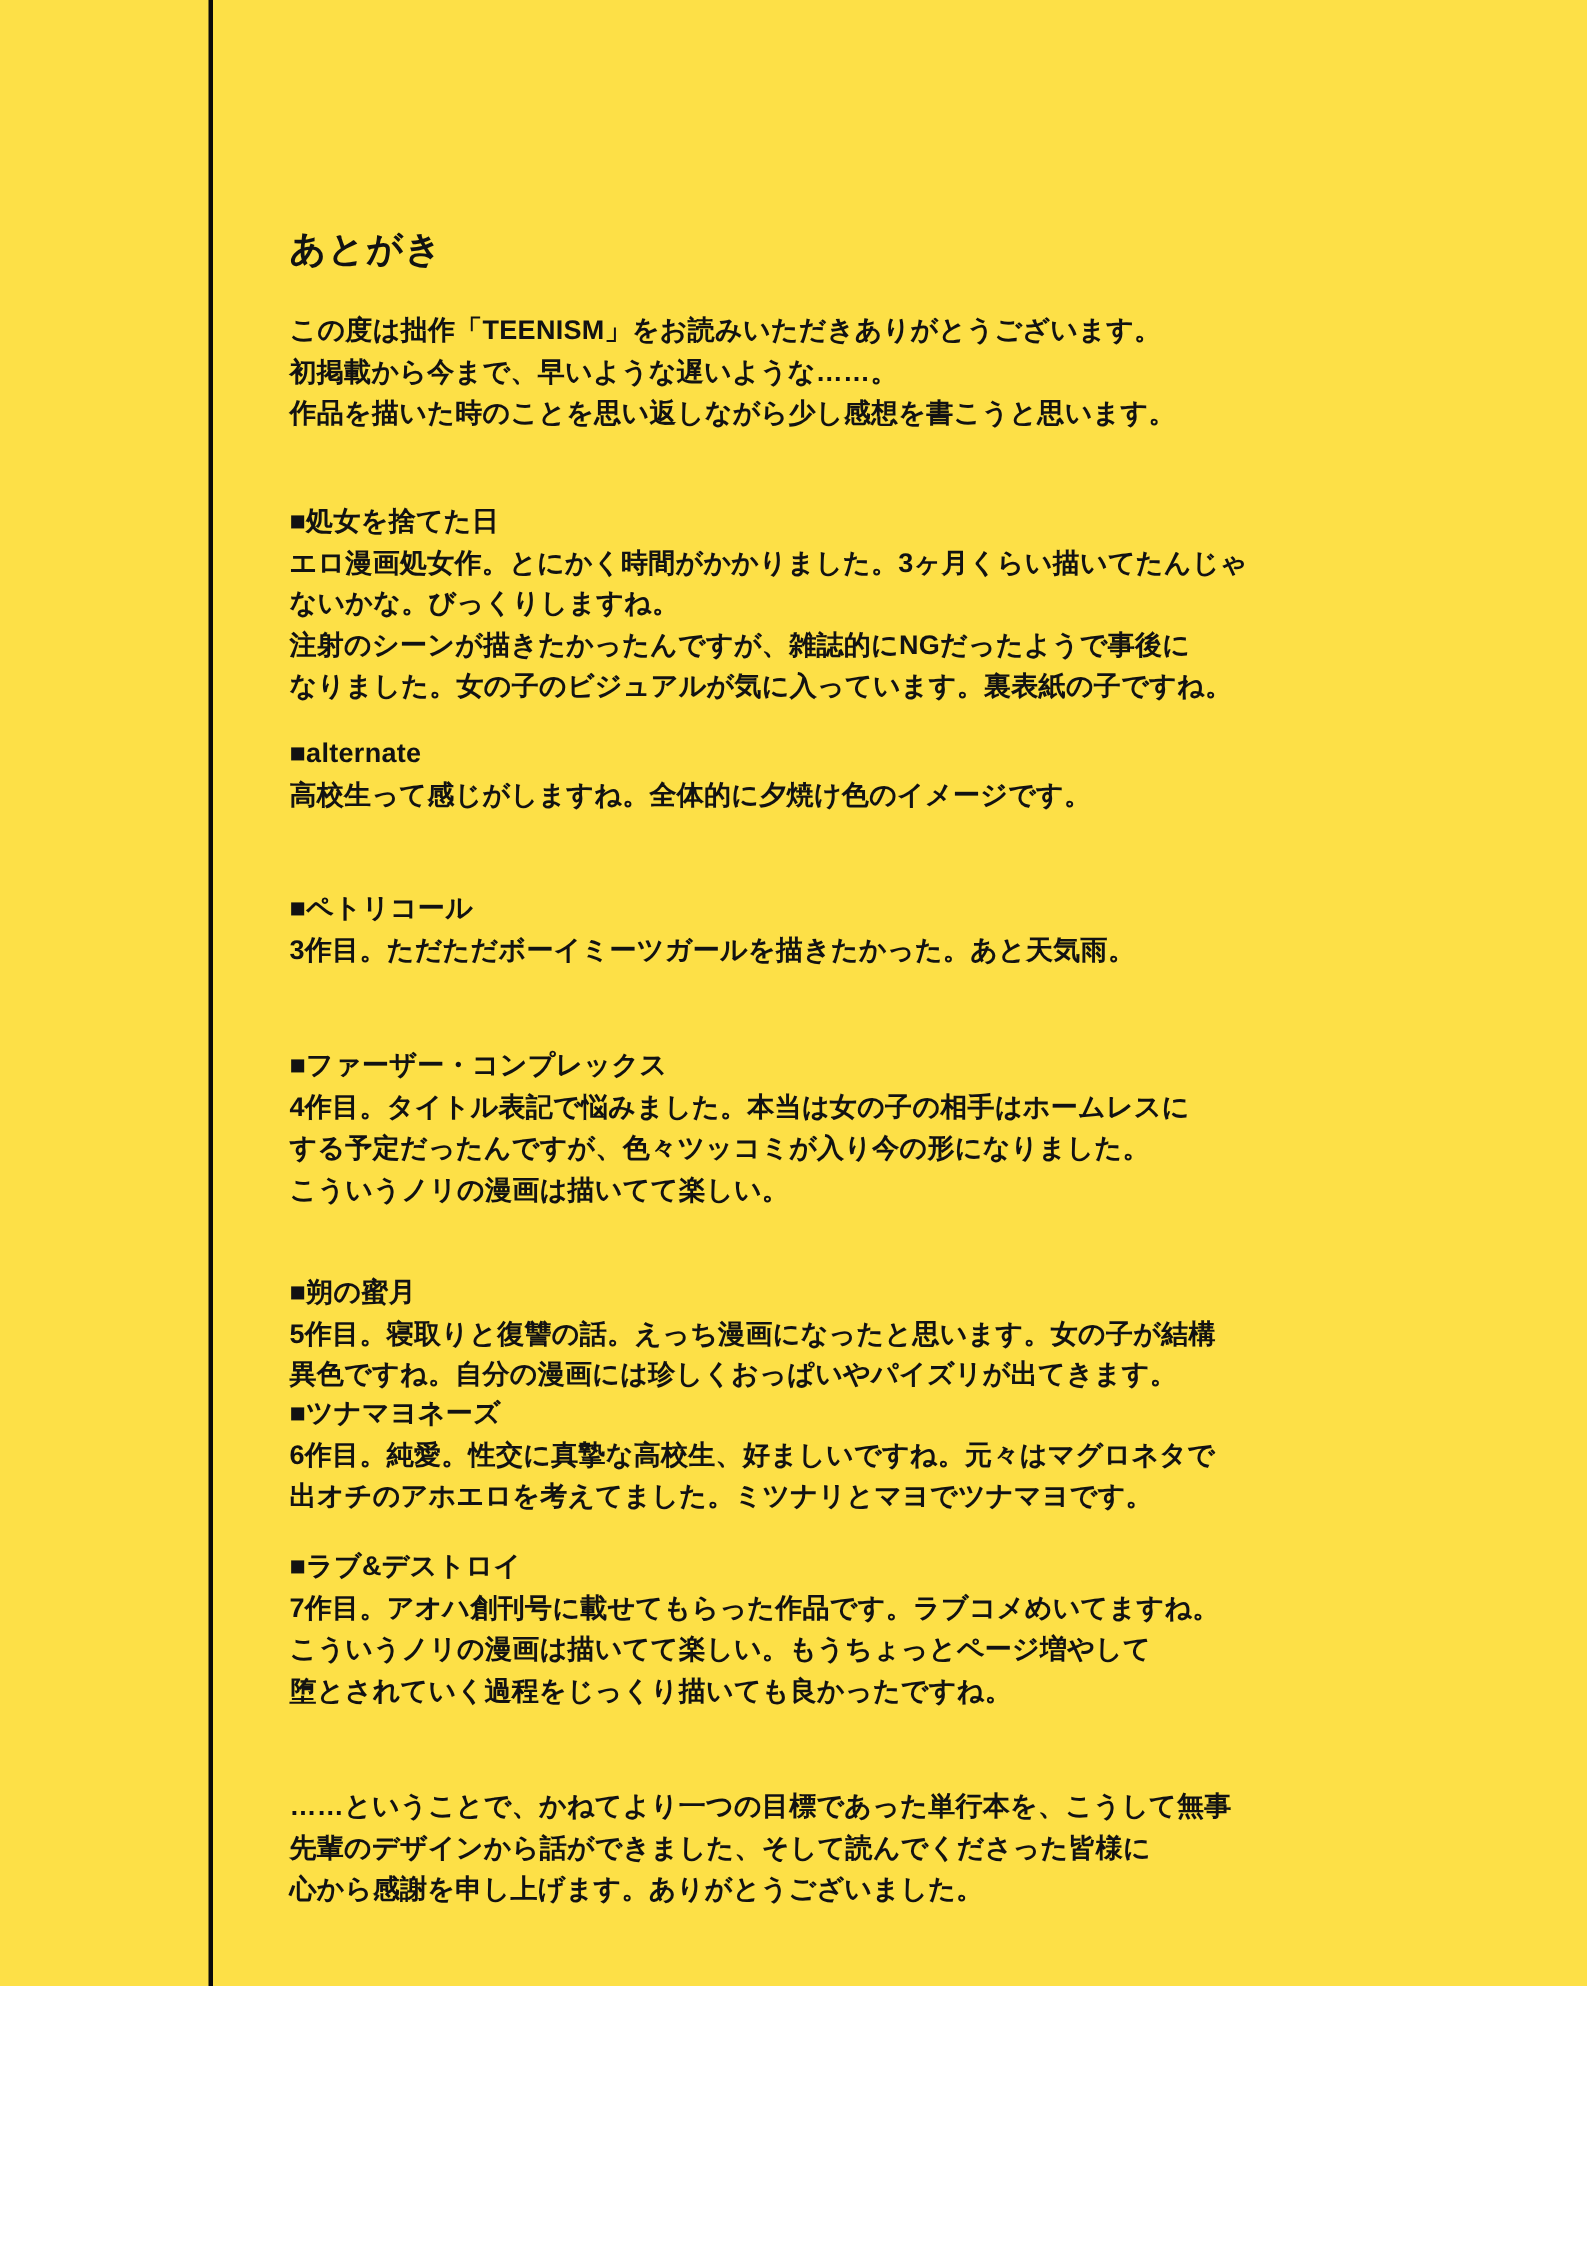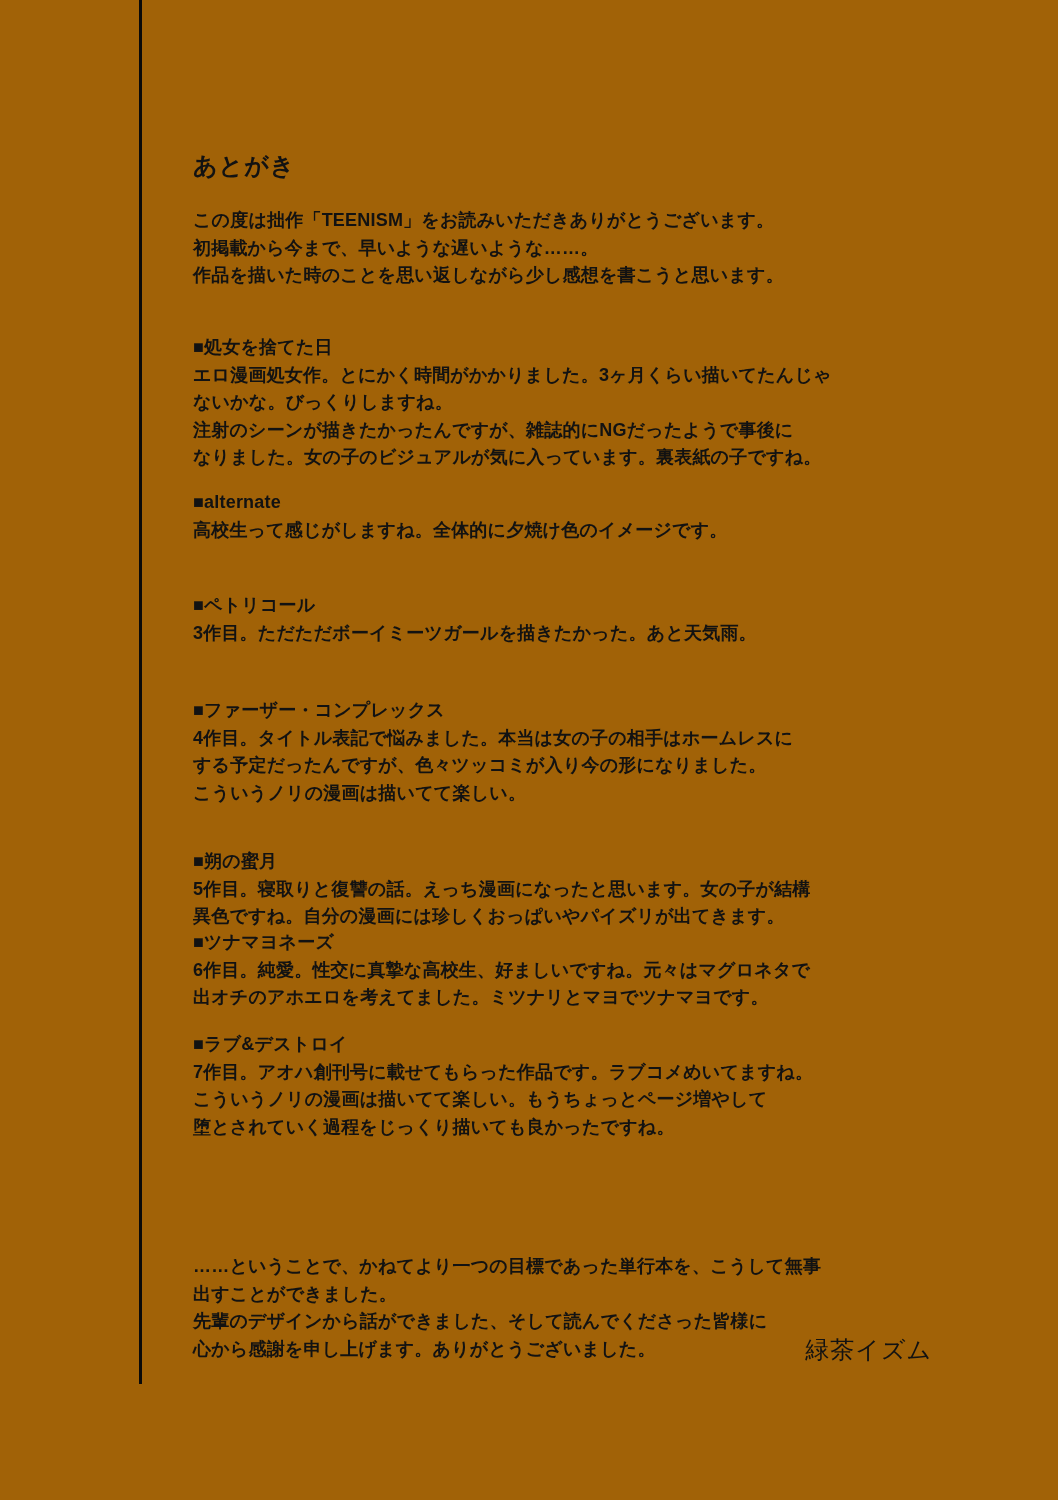--- a/index.html
+++ b/index.html
@@ -3,22 +3,22 @@
 <meta charset="utf-8">
 <style>
   html, body {
     margin: 0;
     padding: 0;
     background: #ffffff;
   }
   .page {
     position: relative;
     width: 1058px;
-    height: 1500px;
-    background: #a16207;
+    height: 1324px;
+    background: #fde047;
     overflow: hidden;
     font-family: "Liberation Sans", sans-serif;
     color: #121212;
   }
   .rule {
     position: absolute;
     left: 139px;
     top: 0;
     width: 3px;
     height: 1384px;
@@ -107,22 +107,21 @@
     <div class="line">出オチのアホエロを考えてました。ミツナリとマヨでツナマヨです。</div>
   </div>
 
   <div class="block" style="top:1031px">
     <div class="heading">■ラブ&amp;デストロイ</div>
     <div class="line">7作目。アオハ創刊号に載せてもらった作品です。ラブコメめいてますね。</div>
     <div class="line">こういうノリの漫画は描いてて楽しい。もうちょっとページ増やして</div>
     <div class="line">堕とされていく過程をじっくり描いても良かったですね。</div>
   </div>
 
-  <div class="block" style="top:1253px">
+  <div class="block" style="top:1191px">
     <div class="line">……ということで、かねてより一つの目標であった単行本を、こうして無事</div>
-    <div class="line">出すことができました。</div>
     <div class="line">先輩のデザインから話ができました、そして読んでくださった皆様に</div>
     <div class="line">心から感謝を申し上げます。ありがとうございました。</div>
   </div>
 
   <div class="signature">緑茶イズム</div>
 
 </div>
 
 </body></html>

